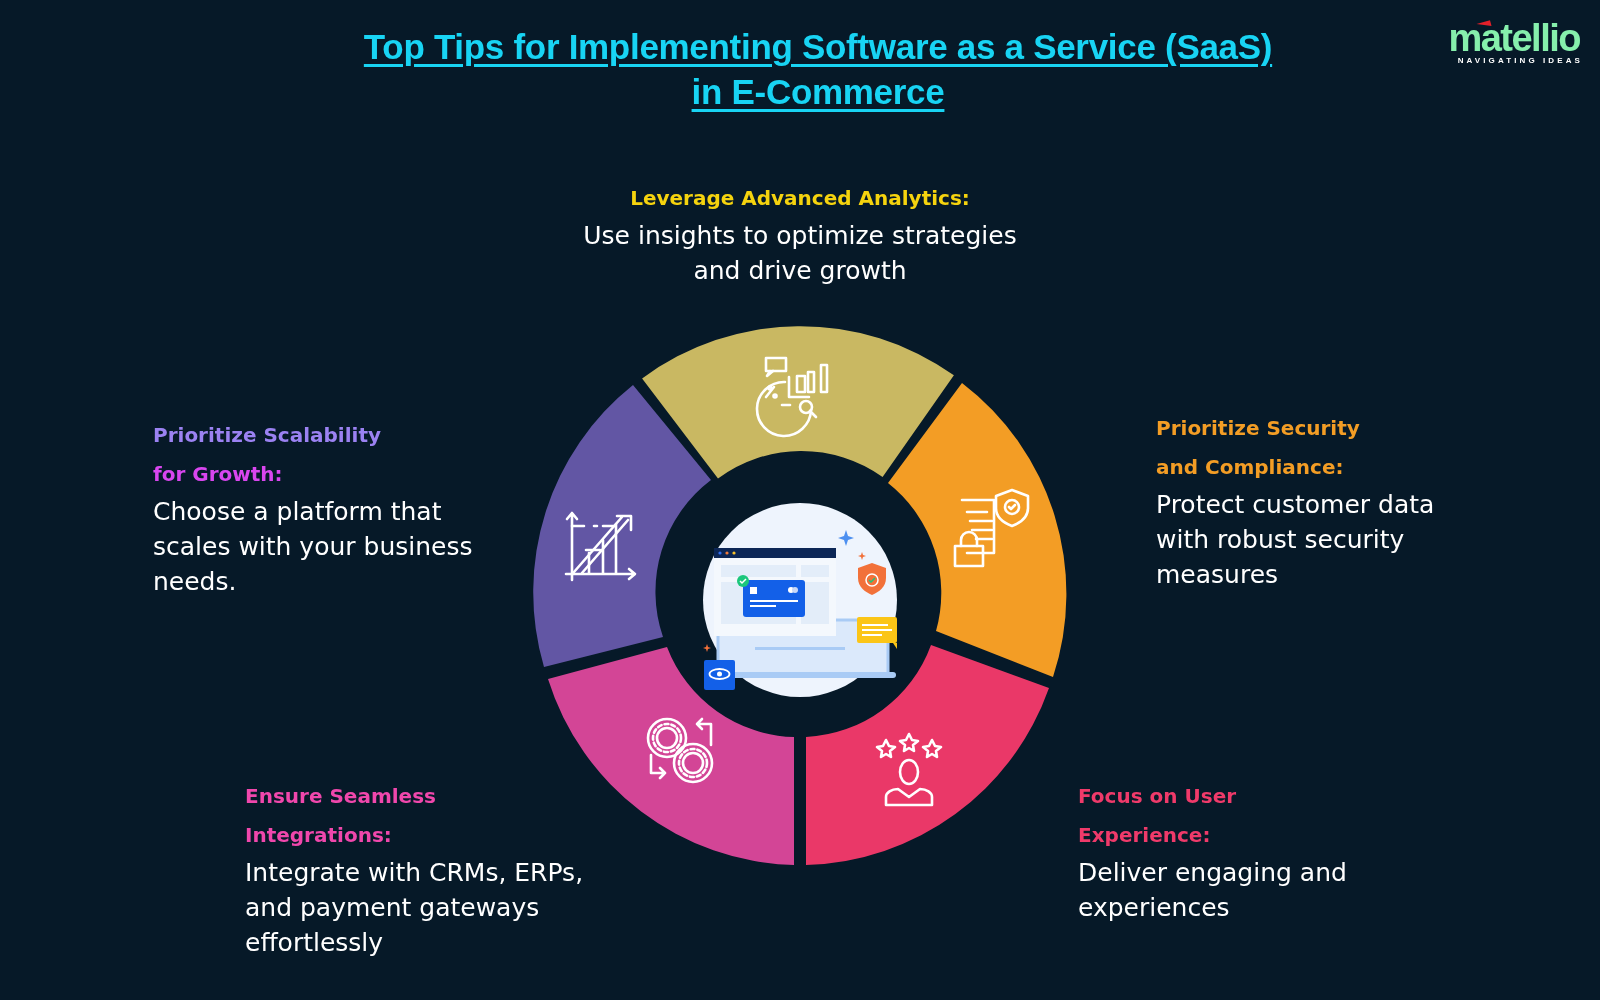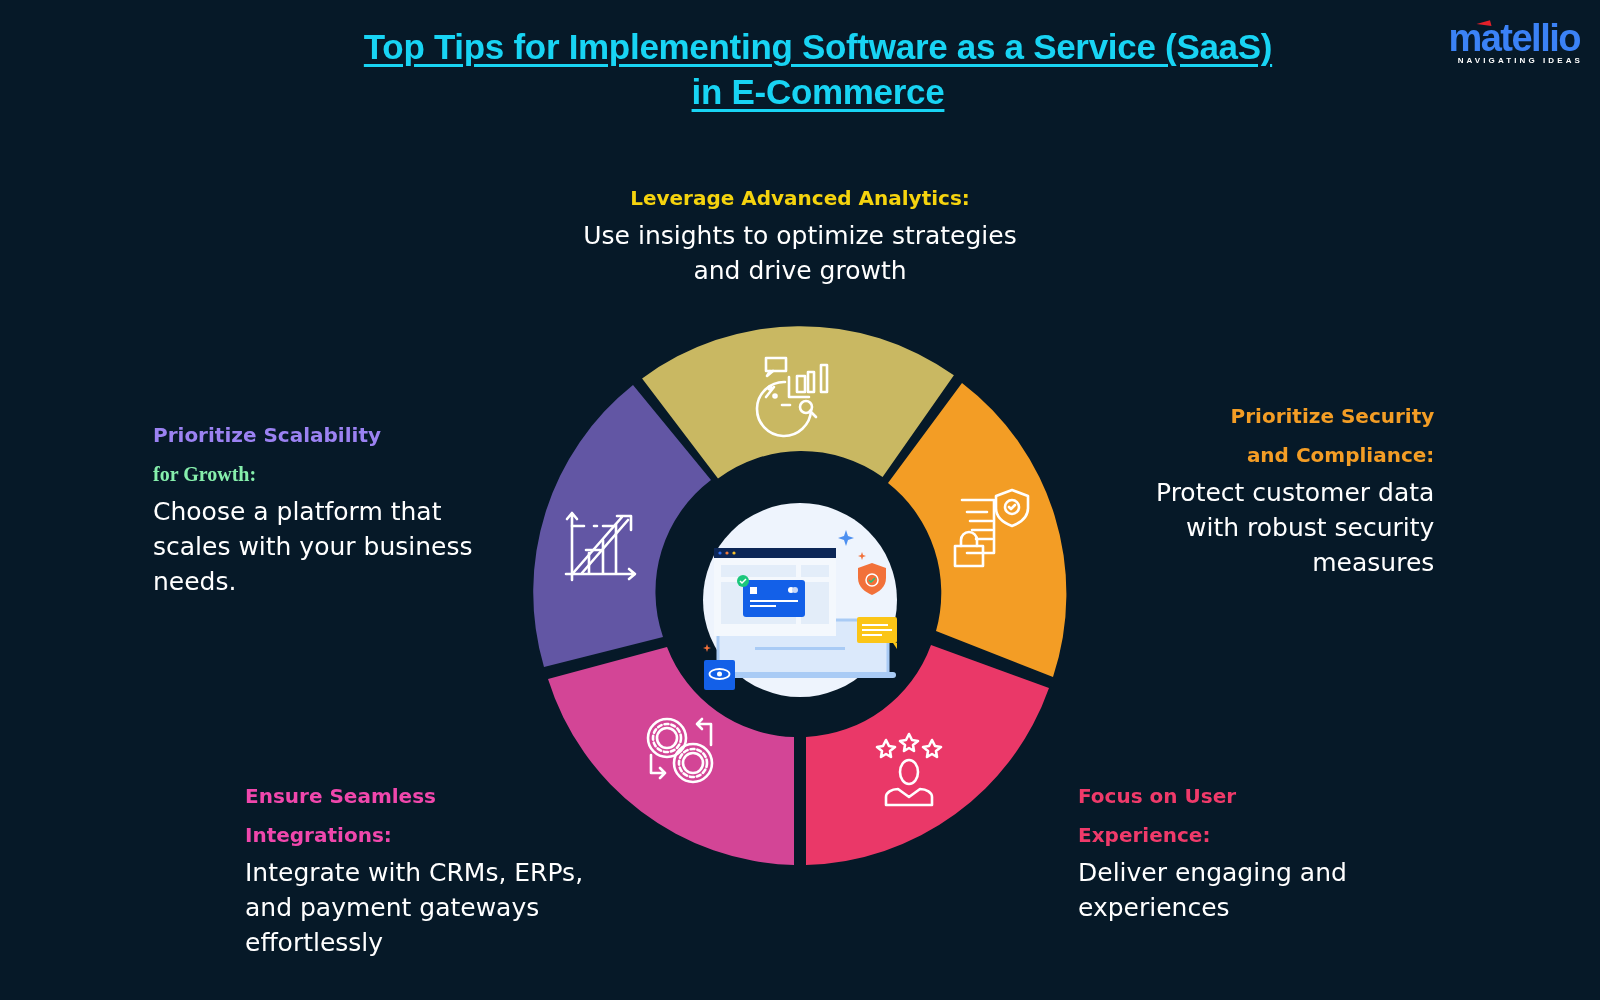--- a/index.html
+++ b/index.html
@@ -8,21 +8,21 @@
     font-family:"DejaVu Sans","Liberation Sans",sans-serif; color:#ffffff;
   }
   .title {
     position:absolute; left:0; width:1600px; top:24px; text-align:center;
     font-family:"Liberation Sans","DejaVu Sans",sans-serif; font-weight:bold;
     color:#18d4f4; font-size:35px; line-height:45px; text-decoration:underline;
     text-decoration-thickness:3px; text-underline-offset:5px; letter-spacing:-0.3px;
   }
   .title span { display:block;padding-left:36px; }
   .logo { position:absolute; left:1430px; top:18px; width:150px; text-align:right; }
-  .logo-word { font-family:"Liberation Sans",sans-serif; font-weight:bold; font-size:38px; letter-spacing:-1.5px; color:#3b82f6; line-height:40px; position:relative; }
+  .logo-word { font-family:"Liberation Sans",sans-serif; font-weight:bold; font-size:38px; letter-spacing:-1.5px; color:#86efac; line-height:40px; position:relative; }
   .logo-accent { position:absolute; left:47px; top:4px; width:0; height:0; border-left:14px solid transparent; border-top:6px solid #e3202a; transform:rotate(-15deg); }
   .logo-tag { font-family:"Liberation Sans",sans-serif; font-weight:bold; font-size:8px; letter-spacing:3.1px; color:#fff; margin-top:-2px; margin-right:-3px; }
   .tip { position:absolute; font-size:26px; line-height:35px; }
   .tip .head { font-weight:bold; font-size:20px; line-height:39px; }
   .tip .body { color:#ffffff; font-family:"DejaVu Sans",sans-serif; font-size:25px; line-height:35px; }
   #wheel { position:absolute; left:0; top:0; }
 </style>
 </head>
 <body>
 
@@ -152,21 +152,21 @@
     </g>
   </g>
 </svg>
 
 <div class="tip" style="left:0;width:1600px;top:179px;text-align:center;">
   <div class="head" style="color:#f5d30e;">Leverage Advanced Analytics:</div>
   <div class="body">Use insights to optimize strategies</div>
   <div class="body">and drive growth</div>
 </div>
 
-<div class="tip" style="left:1156px;top:397px;text-align:right;">
+<div class="tip" style="left:1156px;top:409px;">
   <div class="head" style="color:#f39d25;">Prioritize Security</div>
   <div class="head" style="color:#f39d25;">and Compliance:</div>
   <div class="body">Protect customer data</div>
   <div class="body">with robust security</div>
   <div class="body">measures</div>
 </div>
 
 <div class="tip" style="left:1078px;top:777px;">
   <div class="head" style="color:#ef3a6a;">Focus on User</div>
   <div class="head" style="color:#ef3a6a;">Experience:</div>
@@ -177,17 +177,17 @@
 <div class="tip" style="left:245px;top:777px;">
   <div class="head" style="color:#f047ac;">Ensure Seamless</div>
   <div class="head" style="color:#f047ac;">Integrations:</div>
   <div class="body">Integrate with CRMs, ERPs,</div>
   <div class="body">and payment gateways</div>
   <div class="body">effortlessly</div>
 </div>
 
 <div class="tip" style="left:153px;top:416px;">
   <div class="head" style="color:#9b82f2;">Prioritize Scalability</div>
-  <div class="head" style="color:#86efac;font-family:Liberation Serif, serif;">for Growth:</div>
+  <div class="head" style="color:#d946ef;">for Growth:</div>
   <div class="body">Choose a platform that</div>
   <div class="body">scales with your business</div>
   <div class="body">needs.</div>
 </div>
 
 </body></html>

